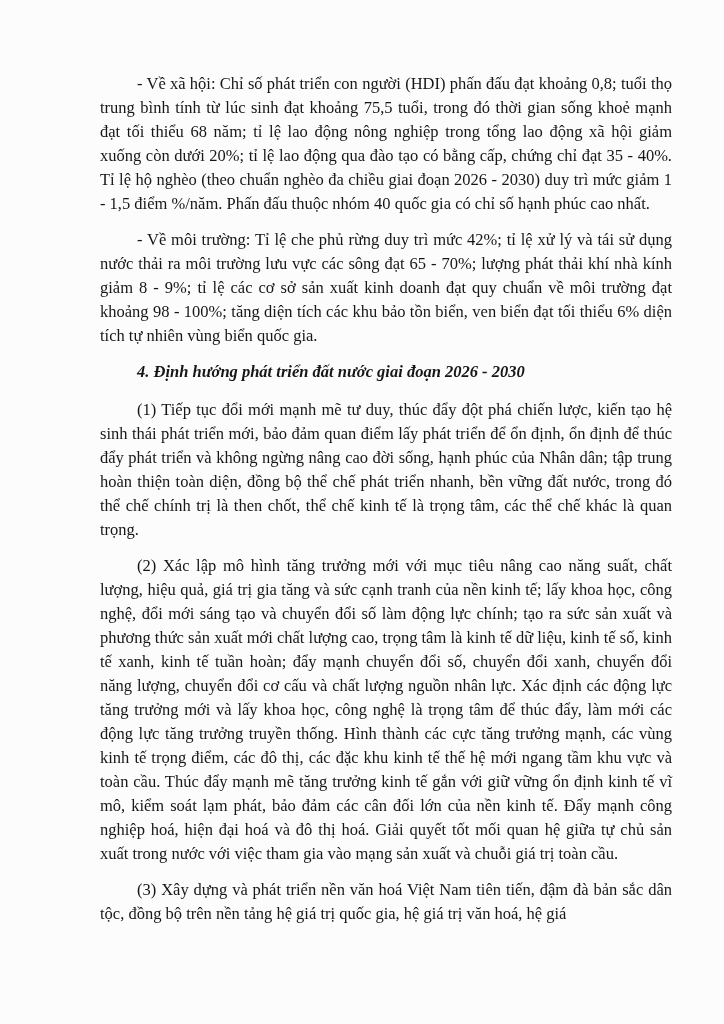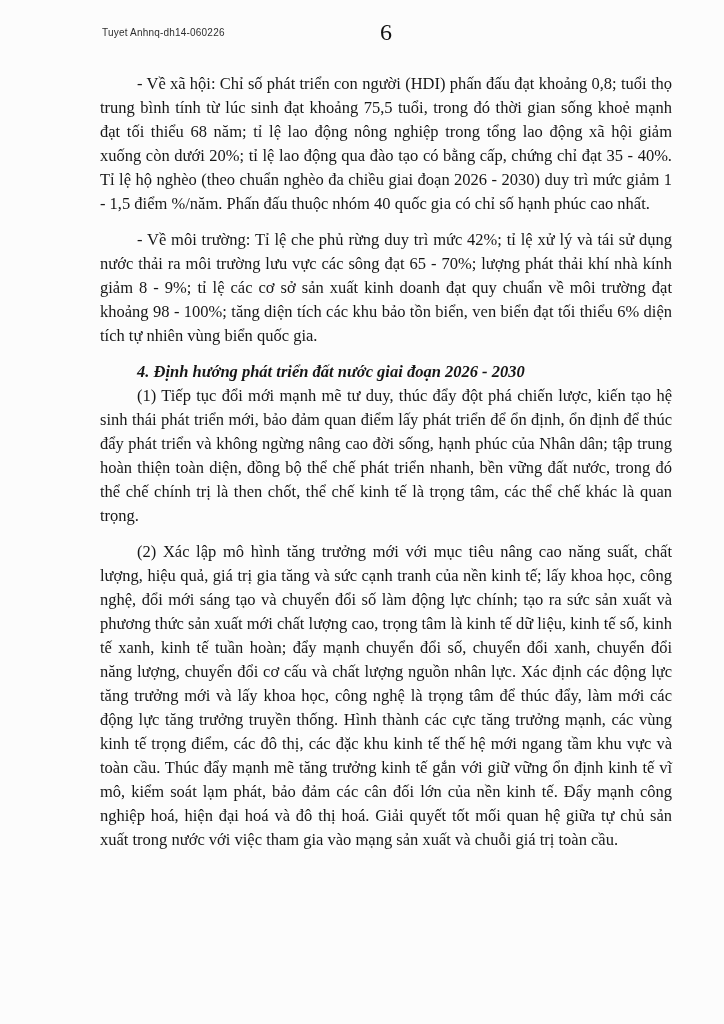--- a/index.html
+++ b/index.html
@@ -58,45 +58,42 @@
   }
   .lead-italic {
   }
   .section-heading {
     font-size: 16.5px;
     line-height: 24px;
     font-weight: bold;
     font-style: italic;
     text-indent: 37px;
     text-align: left;
-    margin: 11px 0 0 0;
+    margin: 11px 0 14px 0;
   }
 </style>
 </head>
 <body>
 
 <div class="page">
 
-  <div class="doc-header">
-    <span class="author-id">Tuyet Anhnq-dh14-060226</span>
-    <span class="page-number">6</span>
-  </div>
 
   <div class="doc-body">
 
     <p>
       <span class="lead-italic">- Về xã hội: </span><span>Chỉ số phát triển con người (HDI) phấn đấu đạt khoảng 0,8; tuổi thọ trung bình tính từ lúc sinh đạt khoảng 75,5 tuổi, trong đó thời gian sống khoẻ mạnh đạt tối thiểu 68 năm; tỉ lệ lao động nông nghiệp trong tổng lao động xã hội giảm xuống còn dưới 20%; tỉ lệ lao động qua đào tạo có bằng cấp, chứng chỉ đạt 35 - 40%. Tỉ lệ hộ nghèo (theo chuẩn nghèo đa chiều giai đoạn 2026 - 2030) duy trì mức giảm 1 - 1,5 điểm %/năm. Phấn đấu thuộc nhóm 40 quốc gia có chỉ số hạnh phúc cao nhất.</span>
     </p>
 
     <p>
       <span class="lead-italic">- Về môi trường: </span><span>Tỉ lệ che phủ rừng duy trì mức 42%; tỉ lệ xử lý và tái sử dụng nước thải ra môi trường lưu vực các sông đạt 65 - 70%; lượng phát thải khí nhà kính giảm 8 - 9%; tỉ lệ các cơ sở sản xuất kinh doanh đạt quy chuẩn về môi trường đạt khoảng 98 - 100%; tăng diện tích các khu bảo tồn biển, ven biển đạt tối thiểu 6% diện tích tự nhiên vùng biển quốc gia.</span>
     </p>
 
     <h3 class="section-heading">4. Định hướng phát triển đất nước giai đoạn 2026 - 2030</h3>
 
     <p>(1) Tiếp tục đổi mới mạnh mẽ tư duy, thúc đẩy đột phá chiến lược, kiến tạo hệ sinh thái phát triển mới, bảo đảm quan điểm lấy phát triển để ổn định, ổn định để thúc đẩy phát triển và không ngừng nâng cao đời sống, hạnh phúc của Nhân dân; tập trung hoàn thiện toàn diện, đồng bộ thể chế phát triển nhanh, bền vững đất nước, trong đó thể chế chính trị là then chốt, thể chế kinh tế là trọng tâm, các thể chế khác là quan trọng.</p>
 
     <p>(2) Xác lập mô hình tăng trưởng mới với mục tiêu nâng cao năng suất, chất lượng, hiệu quả, giá trị gia tăng và sức cạnh tranh của nền kinh tế; lấy khoa học, công nghệ, đổi mới sáng tạo và chuyển đổi số làm động lực chính; tạo ra sức sản xuất và phương thức sản xuất mới chất lượng cao, trọng tâm là kinh tế dữ liệu, kinh tế số, kinh tế xanh, kinh tế tuần hoàn; đẩy mạnh chuyển đổi số, chuyển đổi xanh, chuyển đổi năng lượng, chuyển đổi cơ cấu và chất lượng nguồn nhân lực. Xác định các động lực tăng trưởng mới và lấy khoa học, công nghệ là trọng tâm để thúc đẩy, làm mới các động lực tăng trưởng truyền thống. Hình thành các cực tăng trưởng mạnh, các vùng kinh tế trọng điểm, các đô thị, các đặc khu kinh tế thế hệ mới ngang tầm khu vực và toàn cầu. Thúc đẩy mạnh mẽ tăng trưởng kinh tế gắn với giữ vững ổn định kinh tế vĩ mô, kiểm soát lạm phát, bảo đảm các cân đối lớn của nền kinh tế. Đẩy mạnh công nghiệp hoá, hiện đại hoá và đô thị hoá. Giải quyết tốt mối quan hệ giữa tự chủ sản xuất trong nước với việc tham gia vào mạng sản xuất và chuỗi giá trị toàn cầu.</p>
 
+    <p>(3) Xây dựng và phát triển nền văn hoá Việt Nam tiên tiến, đậm đà bản sắc dân tộc, đồng bộ trên nền tảng hệ giá trị quốc gia, hệ giá trị văn hoá, hệ giá</p>
 
   </div>
 
 </div>
 
 </body></html>

